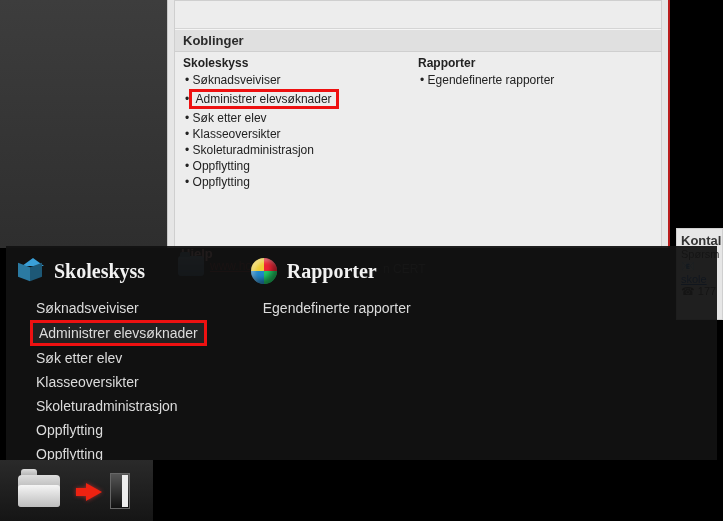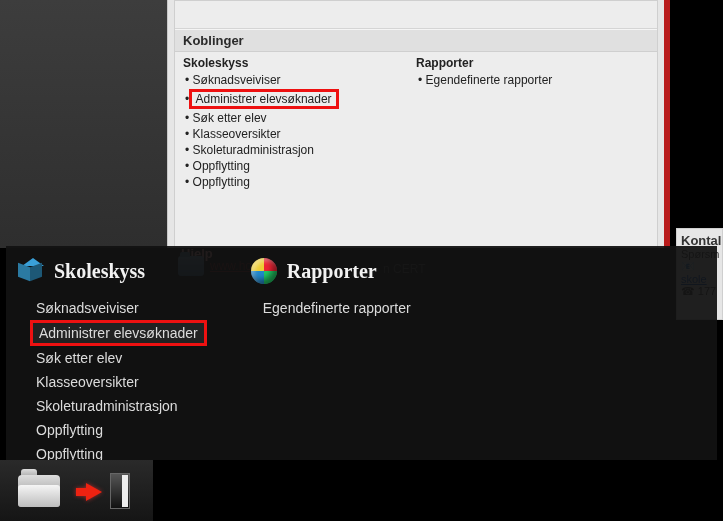--- a/index.html
+++ b/index.html
@@ -6,21 +6,21 @@
   html, body { width: 723px; height: 521px; overflow: hidden; font-family: Verdana, Arial, sans-serif; background: #000; }
   body { position: relative; }
 
   
   .bg-left {
     position: absolute; left: 0; top: 0; width: 167px; height: 248px;
     background: linear-gradient(#3d3d3d, #2e2e2e);
   }
   .panel-frame {
     position: absolute; left: 167px; top: 0; width: 503px; height: 248px;
-    background: #e6e6e6; border-left: 1px solid #c8c8c8; border-right: 6px solid #b91c1c;
+    background: #e6e6e6; border-left: 1px solid #c8c8c8; border-right: 2px solid #b91c1c;
   }
   .panel-inner {
     position: absolute; left: 6px; top: 0; right: 6px; bottom: 0;
     background: #ededed; border: 1px solid #cfcfcf;
   }
   .panel-top-space { height: 28px; border-bottom: 1px solid #d5d5d5; }
   .section-header {
     background: #e0e0e0; border-top: 1px solid #f5f5f5; border-bottom: 1px solid #cfcfcf;
     padding: 3px 8px; font-weight: bold; font-size: 13px; color: #2b2b2b;
   }

